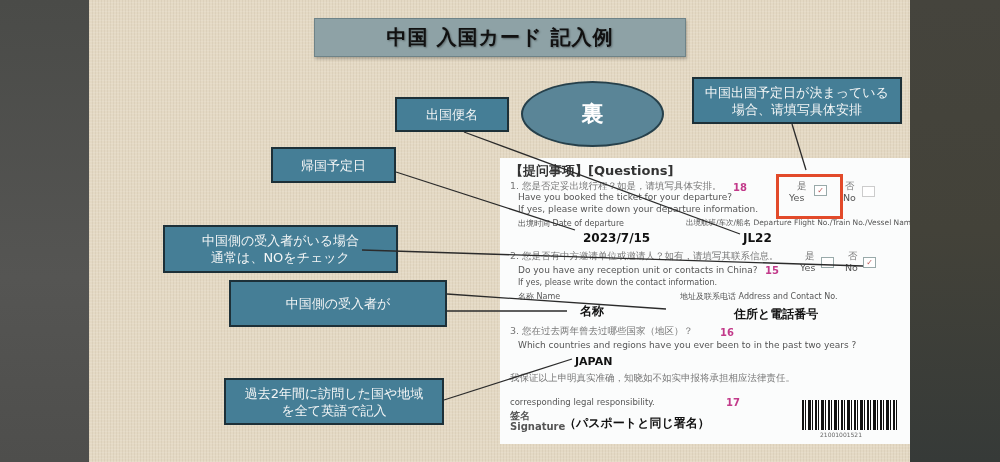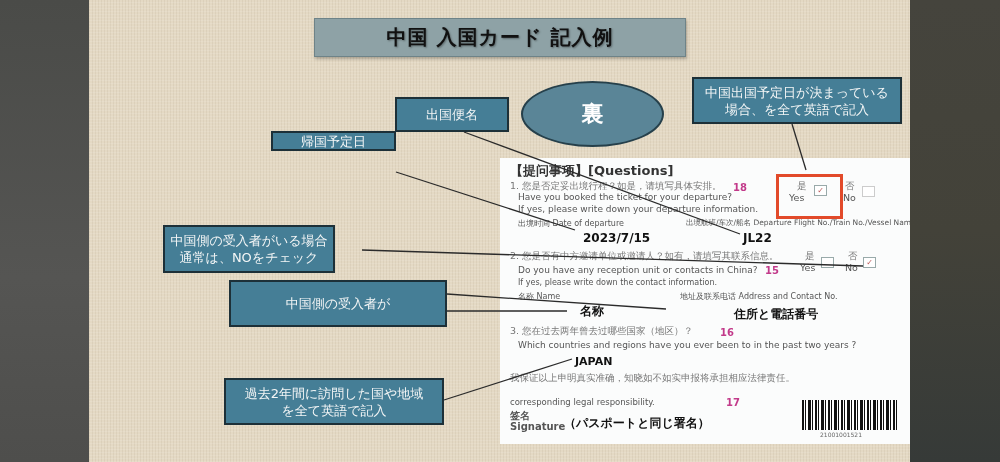--- a/index.html
+++ b/index.html
@@ -87,28 +87,28 @@
   <div class="callout" style="left:306px;top:97px;width:114px;height:35px;">
     <span>出国便名</span>
   </div>
 
   <div class="oval">
     <span>裏</span>
   </div>
 
   <div class="callout" style="left:603px;top:77px;width:210px;height:47px;">
     <span>中国出国予定日が決まっている</span>
-    <span>場合、を全て英語で記入</span>
+    <span>場合、请填写具体安排</span>
   </div>
 
-  <div class="callout" style="left:182px;top:131px;width:125px;height:20px;">
+  <div class="callout" style="left:182px;top:147px;width:125px;height:36px;">
     <span>帰国予定日</span>
   </div>
 
-  <div class="callout" style="left:74px;top:225px;width:172px;height:48px;text-align:center;">
+  <div class="callout" style="left:74px;top:225px;width:235px;height:48px;text-align:center;">
     <span>中国側の受入者がいる場合</span>
     <span>通常は、NOをチェック</span>
   </div>
 
   <div class="callout" style="left:140px;top:280px;width:218px;height:47px;">
     <span>中国側の受入者が</span>
   </div>
 
   <div class="callout" style="left:135px;top:378px;width:220px;height:47px;">
     <span>過去2年間に訪問した国や地域</span>

